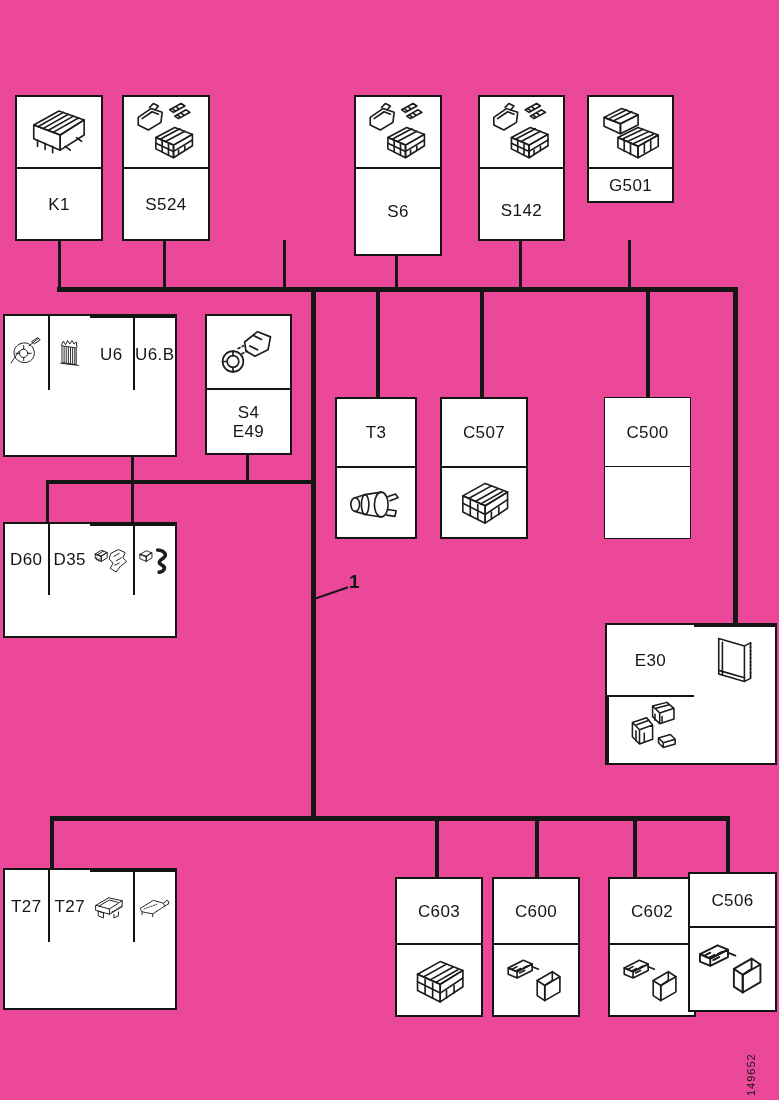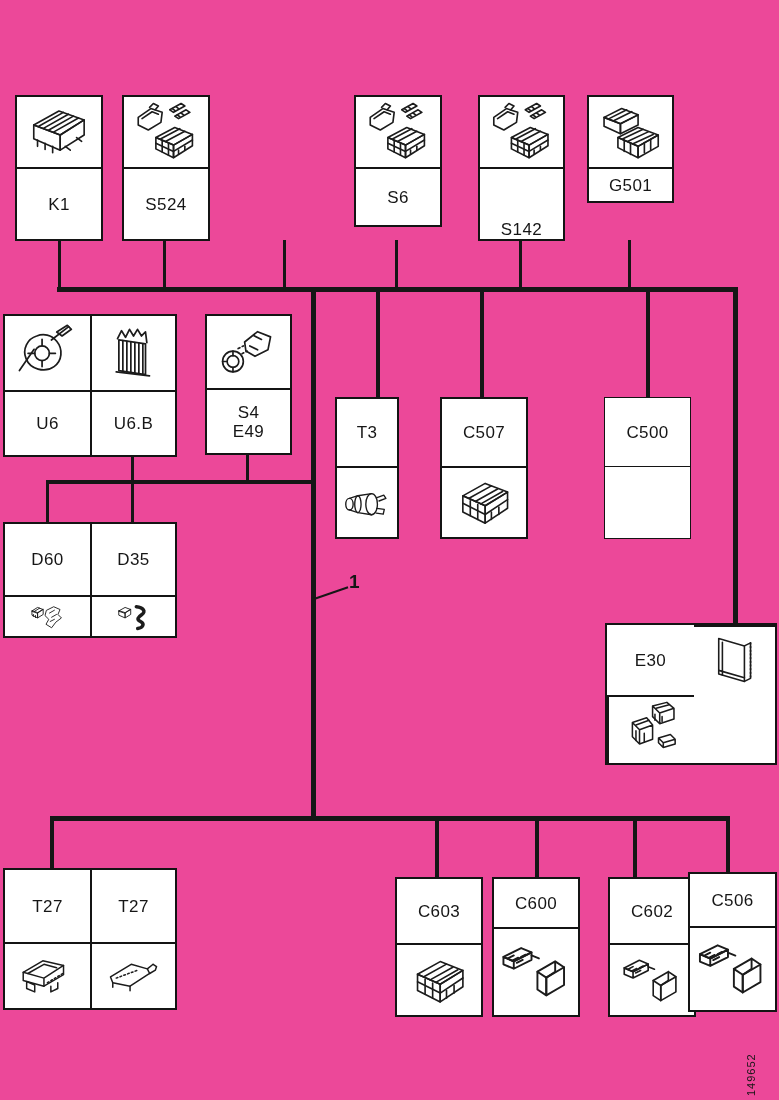--- a/index.html
+++ b/index.html
@@ -4,21 +4,21 @@
 <style>
   html,body{margin:0;padding:0;background:#fff}
   body{width:779px;height:1100px;position:relative;overflow:hidden;
        font-family:"Liberation Sans",sans-serif;color:#161616}
   .stage{position:absolute;inset:0;background:#ec4899}
   
   .w{position:absolute;background:#161616}
   
   .node,.group{position:absolute;border:2px solid #141414;background:#fff;box-sizing:border-box}
   .node{display:flex;flex-direction:column}
-  .group{display:grid;grid-template-columns:1fr 1fr}
+  .group{display:grid;grid-template-columns:1fr 1fr 1fr 1fr}
   .cell{box-sizing:border-box;display:flex;align-items:center;justify-content:center;overflow:hidden;min-height:0;min-width:0}
   .bl{border-left:2px solid #141414}
   .bt{border-top:2px solid #141414}
   .bb{border-bottom:2px solid #141414}
   .label{font-size:17px;letter-spacing:.4px;text-align:center;line-height:19px}
   .lines{display:flex;flex-direction:column;align-items:flex-start;justify-content:flex-start;
          padding:3px 0 0 9px;font-size:15px;line-height:16.5px;letter-spacing:.3px}
   .fix{flex:0 0 auto}
   .grow{flex:1 1 auto}
   .art{stroke:#1c1c1c;fill:none;stroke-width:2.6;stroke-linejoin:round;stroke-linecap:round;
@@ -195,38 +195,38 @@
       <svg class="art" viewBox="0 0 100 100">
           <use href="#i-pair"></use>
         </svg>
     </div>
     <div class="cell grow label">
         <span>S524</span>
       </div>
   </div>
 
 
-  <div class="node" style="left:354px;top:95px;width:88px;height:132px">
+  <div class="node" style="left:354px;top:95px;width:88px;height:161px">
     <div class="cell fix bb" style="height:72px">
       <svg class="art" viewBox="0 0 100 100">
           <use href="#i-pair"></use>
         </svg>
     </div>
     <div class="cell grow label">
         <span>S6</span>
       </div>
   </div>
 
   <div class="node" style="left:478px;top:95px;width:87px;height:146px">
     <div class="cell fix bb" style="height:72px">
       <svg class="art" viewBox="0 0 100 100">
           <use href="#i-pair"></use>
         </svg>
     </div>
-    <div class="cell grow label" style="align-items:flex-end;padding-top:12px">
+    <div class="cell grow label" style="align-items:center;padding-top:12px">
         <span>S142</span>
       </div>
   </div>
 
   <div class="node" style="left:587px;top:95px;width:87px;height:108px">
     <div class="cell fix bb" style="height:72px">
       <svg class="art" viewBox="0 0 100 100">
           <use href="#i-housings"></use>
         </svg>
     </div>
@@ -278,21 +278,21 @@
           <use href="#i-sensorh"></use>
         </svg>
     </div>
     <div class="cell bl bt">
       <svg class="art" viewBox="0 0 100 100">
           <use href="#i-grommet"></use>
         </svg>
     </div>
   </div>
 
-  <div class="node" style="left:335px;top:397px;width:64px;height:142px">
+  <div class="node" style="left:335px;top:397px;width:82px;height:142px">
     <div class="cell fix bb label" style="height:69px">
         <span>T3</span>
       </div>
     <div class="cell grow">
       <svg class="art" viewBox="0 0 100 100">
           <use href="#i-sensor"></use>
         </svg>
     </div>
   </div>
 
@@ -357,21 +357,21 @@
         <span>C603</span>
       </div>
     <div class="cell grow">
       <svg class="art" viewBox="0 0 100 100">
           <use href="#i-block"></use>
         </svg>
     </div>
   </div>
 
   <div class="node" style="left:492px;top:877px;width:88px;height:140px">
-    <div class="cell fix bb label" style="height:50px">
+    <div class="cell fix bb label" style="height:66px">
         <span>C600</span>
       </div>
     <div class="cell grow">
       <svg class="art" viewBox="0 0 100 100">
           <use href="#i-terminal"></use>
         </svg>
     </div>
   </div>
 
   <div class="node" style="left:608px;top:877px;width:88px;height:140px">

